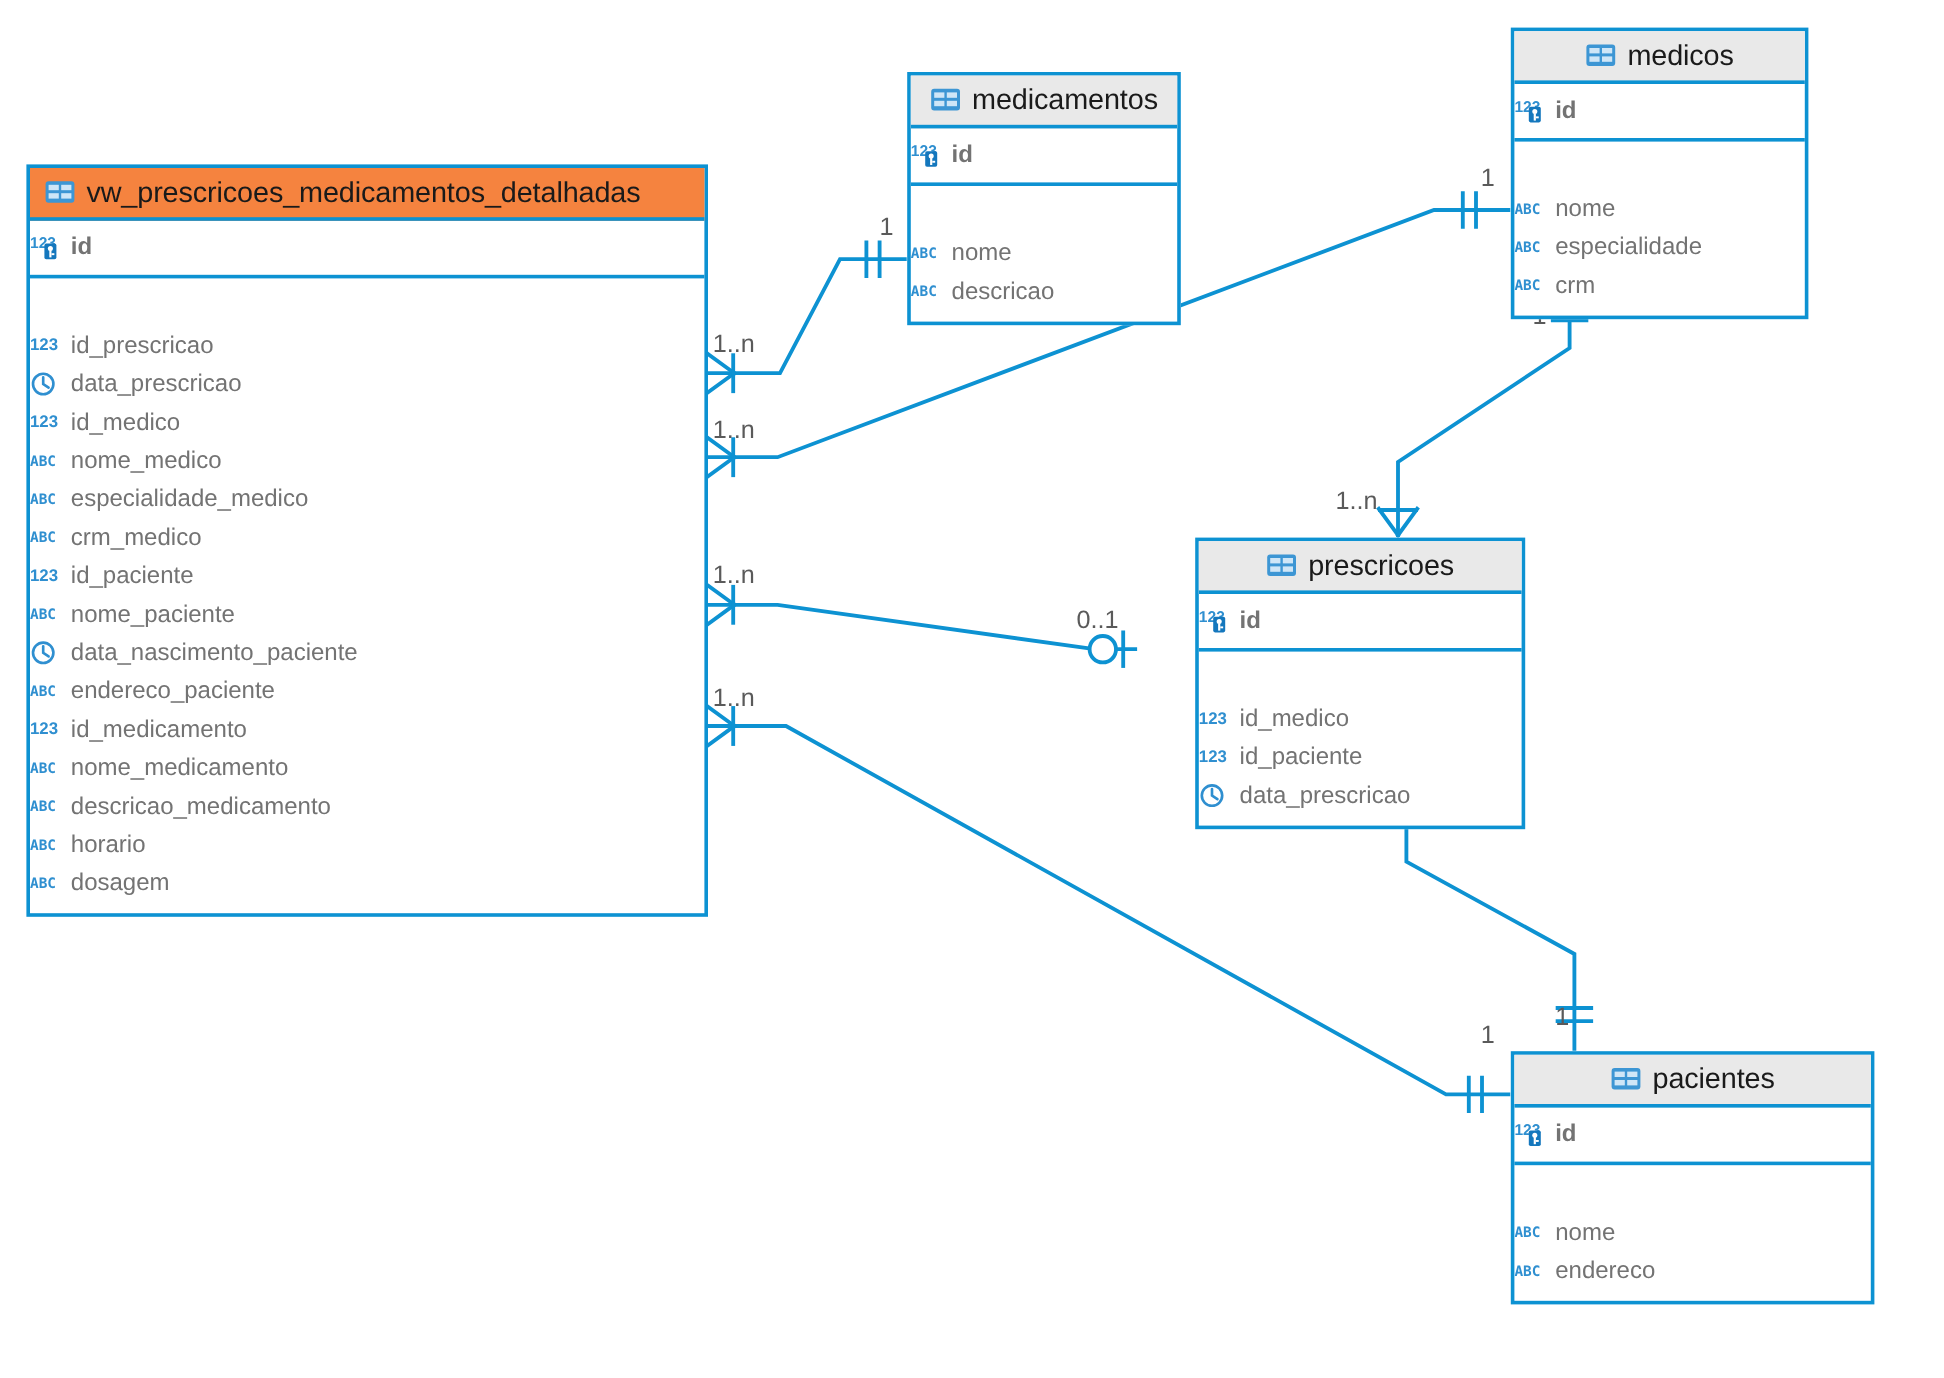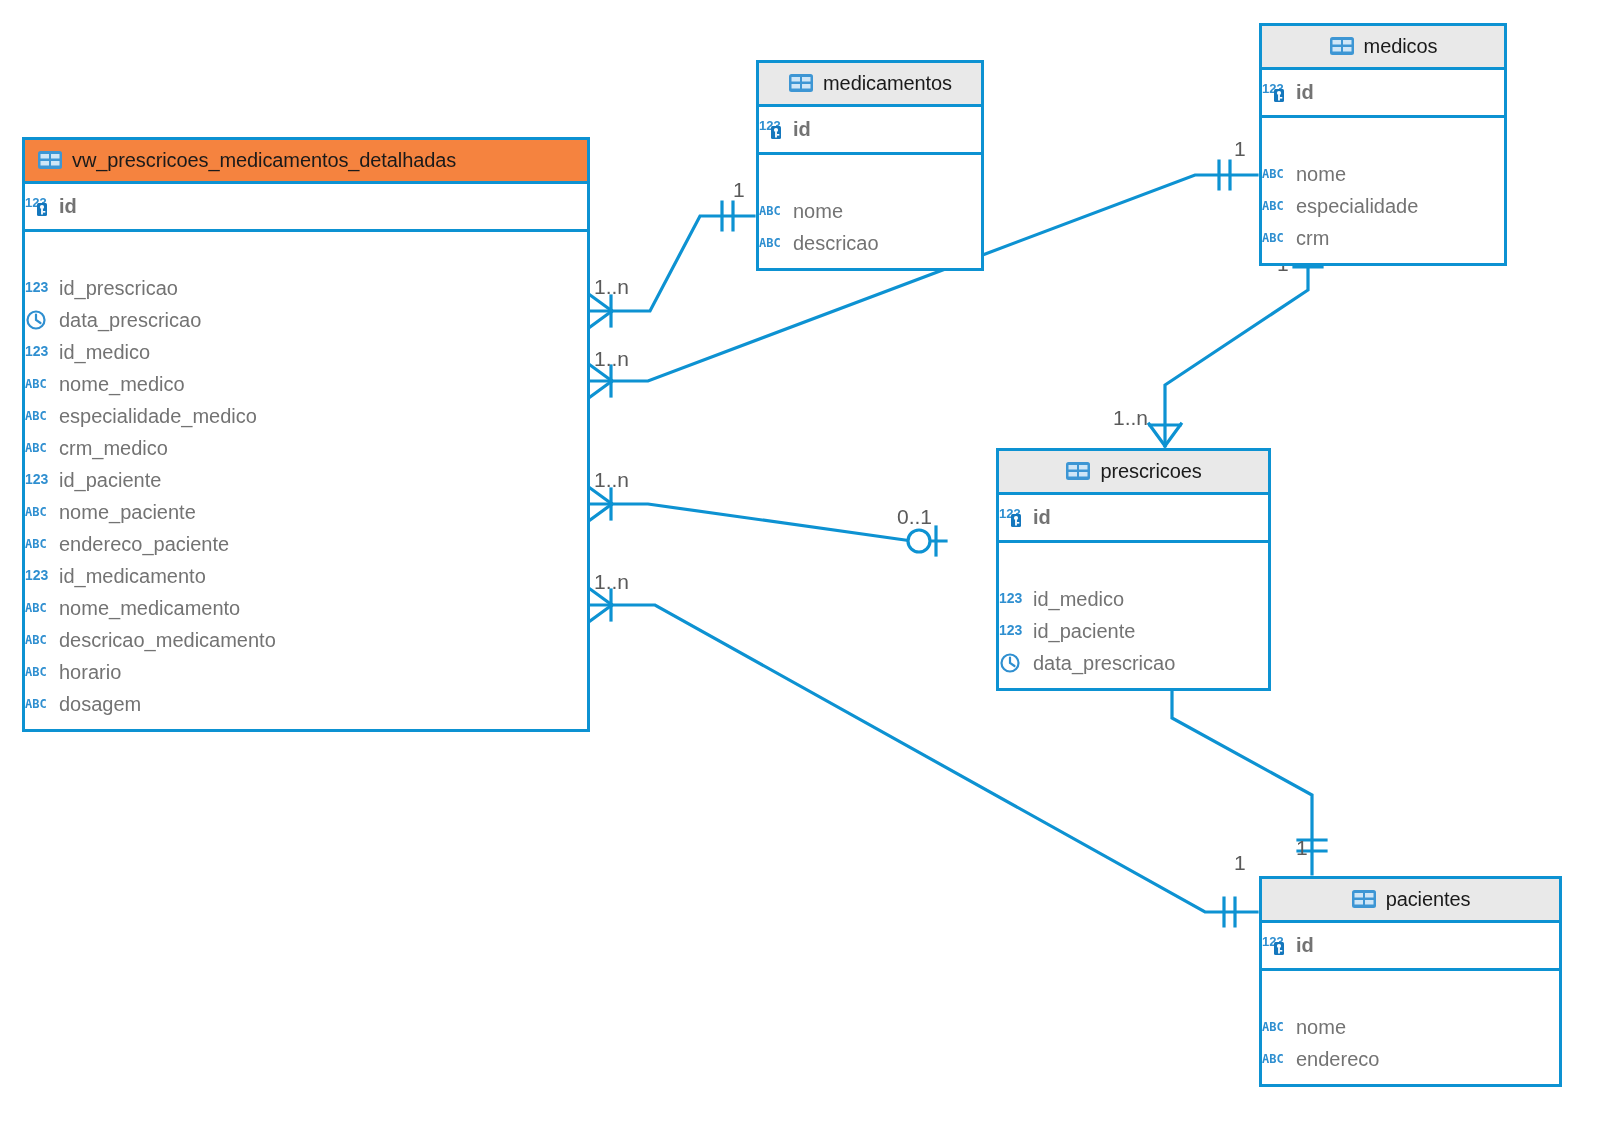--- a/index.html
+++ b/index.html
@@ -42,21 +42,21 @@
     justify-content: center;
     gap: 9px;
     box-sizing: border-box;
     padding: 0 12px;
   }
   .entity.view > .ent-header {
     background: #f5833f;
     justify-content: flex-start;
   }
   .ent-title {
-    font-size: 20px;
+    font-size: 24px;
     color: #1a1a1a;
     white-space: nowrap;
     letter-spacing: -0.1px;
   }
   .pk-section {
     border-bottom: 3px solid #0d92d2;
     padding: 6px 0 7px 0;
   }
   .field-section {
     padding: 6px 0 9px 0;
@@ -255,20 +255,29 @@
           <div class="field">
             <span class="ficon">
               <svg width="26" height="20" viewBox="0 0 26 20">
                 <text x="0" y="15" font-family="DejaVu Sans Mono, monospace" font-size="12" font-weight="bold" fill="#2f8fd0">ABC</text>
               </svg>
             </span>
             <span class="fname">nome_paciente</span>
           </div>
           <div class="field">
             <span class="ficon">
+              <svg width="26" height="22" viewBox="0 0 26 22">
+                <circle cx="11" cy="11" r="8.5" fill="none" stroke="#2f8fd0" stroke-width="2.2"></circle>
+                <path d="M 11 5.5 L 11 11 L 15.5 14" fill="none" stroke="#2f8fd0" stroke-width="2.2" stroke-linecap="round"></path>
+              </svg>
+            </span>
+            <span class="fname">data_nascimento_paciente</span>
+          </div>
+          <div class="field">
+            <span class="ficon">
               <svg width="26" height="20" viewBox="0 0 26 20">
                 <text x="0" y="15" font-family="DejaVu Sans Mono, monospace" font-size="12" font-weight="bold" fill="#2f8fd0">ABC</text>
               </svg>
             </span>
             <span class="fname">endereco_paciente</span>
           </div>
           <div class="field">
             <span class="ficon">
               <svg width="26" height="20" viewBox="0 0 26 20">
                 <text x="0" y="15" font-family="Liberation Sans, sans-serif" font-size="14" font-weight="bold" fill="#2f8fd0">123</text>

